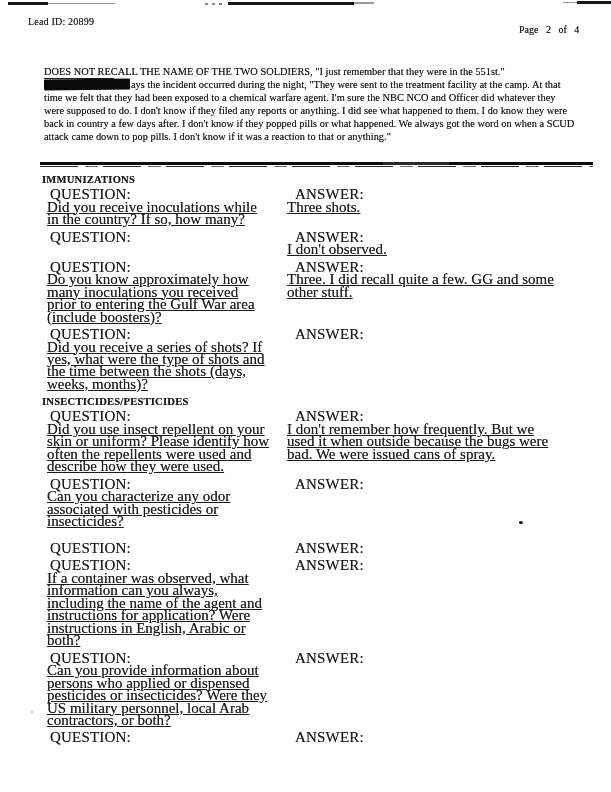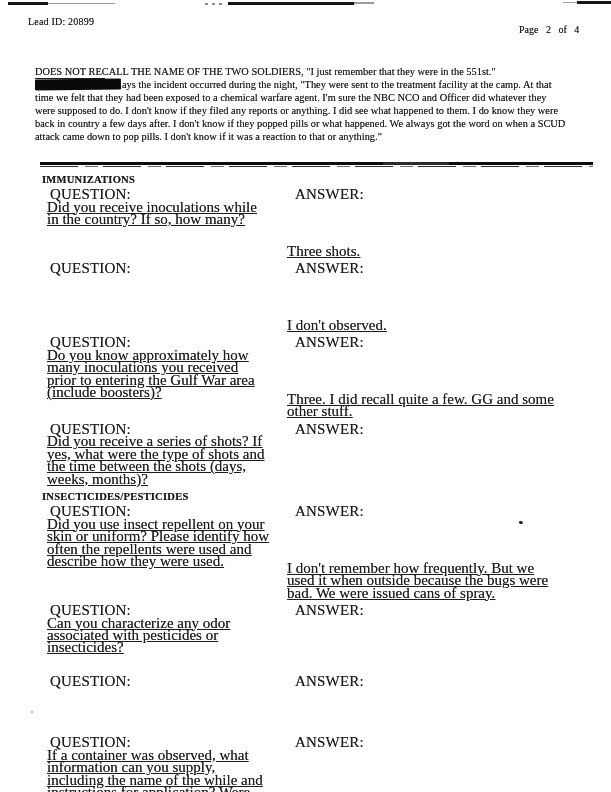--- a/index.html
+++ b/index.html
@@ -19,21 +19,21 @@
   .artifact{position:absolute;background:#151515;}
   .artifact.gray{background:#9a9a9a;}
   .artifact.dots{background:repeating-linear-gradient(90deg,#8a8a8a 0 3px,transparent 3px 7px);}
 
   
   #lead-id{position:absolute;left:28px;top:16px;font-size:10px;letter-spacing:0.2px;}
   #page-num{position:absolute;left:519px;top:24px;font-size:10px;word-spacing:5px;}
 
   
   #narrative{
-    position:absolute;left:35px;top:66px;width:531px;
+    position:absolute;left:44px;top:66px;width:531px;
     font-size:10.4px;line-height:12.9px;text-align:left;
   }
   #narrative .caps-underline{
     position:absolute;left:0;top:11.6px;width:70px;height:1.1px;background:#1c1c1c;
   }
   .redaction{
     display:inline-block;width:86px;height:11px;background:#0a0a0a;
     vertical-align:text-bottom;transform:rotate(-0.6deg);margin-right:1px;
     border-radius:1px;
   }
@@ -50,21 +50,21 @@
   #content{position:absolute;left:42px;top:173px;width:551px;}
   .section-title{
     font-weight:bold;font-size:10.6px;line-height:13px;letter-spacing:0.2px;
     margin-bottom:2px;
   }
   .section + .section{margin-top:3px;}
   .qa-row{display:grid;grid-template-columns:245px 1fr;margin-bottom:5px;}
   .qa-label{font-weight:normal;font-size:15px;line-height:12.6px;padding-left:8px;letter-spacing:0.2px;}
   .qcell .qa-text{padding-left:5px;max-width:224px;}
   .qa-text{font-size:15px;line-height:12.45px;text-decoration:underline;}
-  .acell .qa-text{max-width:274px;margin-top:44px;}
+  .acell .qa-text{max-width:274px;}
 
   
   #speck-1{position:absolute;left:519px;top:521px;width:4px;height:3px;background:#222;border-radius:40% 60% 50% 50%;}
   #speck-2{position:absolute;left:31px;top:711px;width:2px;height:2px;background:#9c9c9c;border-radius:50%;}
 </style>
 </head>
 <body>
 
 <div id="page">
 
@@ -170,31 +170,32 @@
         </div>
         <div class="acell">
           <div class="qa-label txt">ANSWER:</div>
           <div class="qa-text txt"></div>
         </div>
       </div>
 
       <div class="qa-row">
         <div class="qcell">
           <div class="qa-label txt">QUESTION:</div>
-          <div class="qa-text txt">If a container was observed, what information can you supply, including the name of the while and instructions for application?  Were instructions in English, Arabic or both?</div>
-        </div>
-        <div class="acell">
-          <div class="qa-label txt">ANSWER:</div>
-          <div class="qa-text txt"></div>
-        </div>
-      </div>
-
-      <div class="qa-row">
-        <div class="qcell">
-          <div class="qa-label txt">QUESTION:</div>
+          <div class="qa-text txt">If a container was observed, what information can you always, including the name of the agent and instructions for application?  Were instructions in English, Arabic or both?</div>
+        </div>
+        <div class="acell">
+          <div class="qa-label txt">ANSWER:</div>
+          <div class="qa-text txt"></div>
+        </div>
+      </div>
+
+      <div class="qa-row">
+        <div class="qcell">
+          <div class="qa-label txt">QUESTION:</div>
+          <div class="qa-text txt">Can you provide information about persons who applied or dispensed pesticides or insecticides?  Were they US military personnel, local Arab contractors, or both?</div>
         </div>
         <div class="acell">
           <div class="qa-label txt">ANSWER:</div>
           <div class="qa-text txt"></div>
         </div>
       </div>
 
       <div class="qa-row">
         <div class="qcell">
           <div class="qa-label txt">QUESTION:</div>

